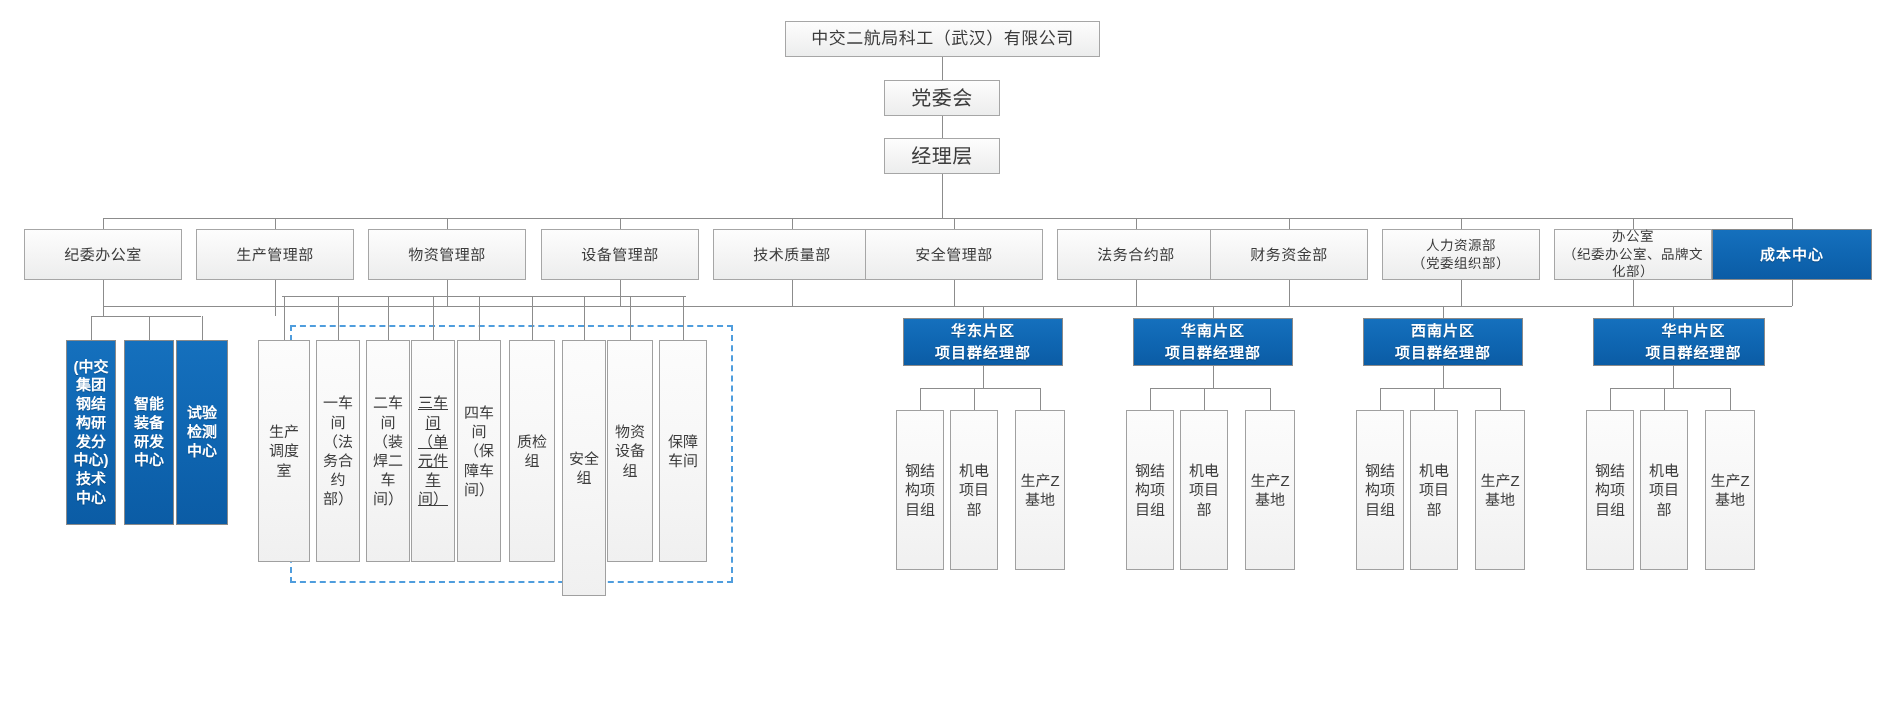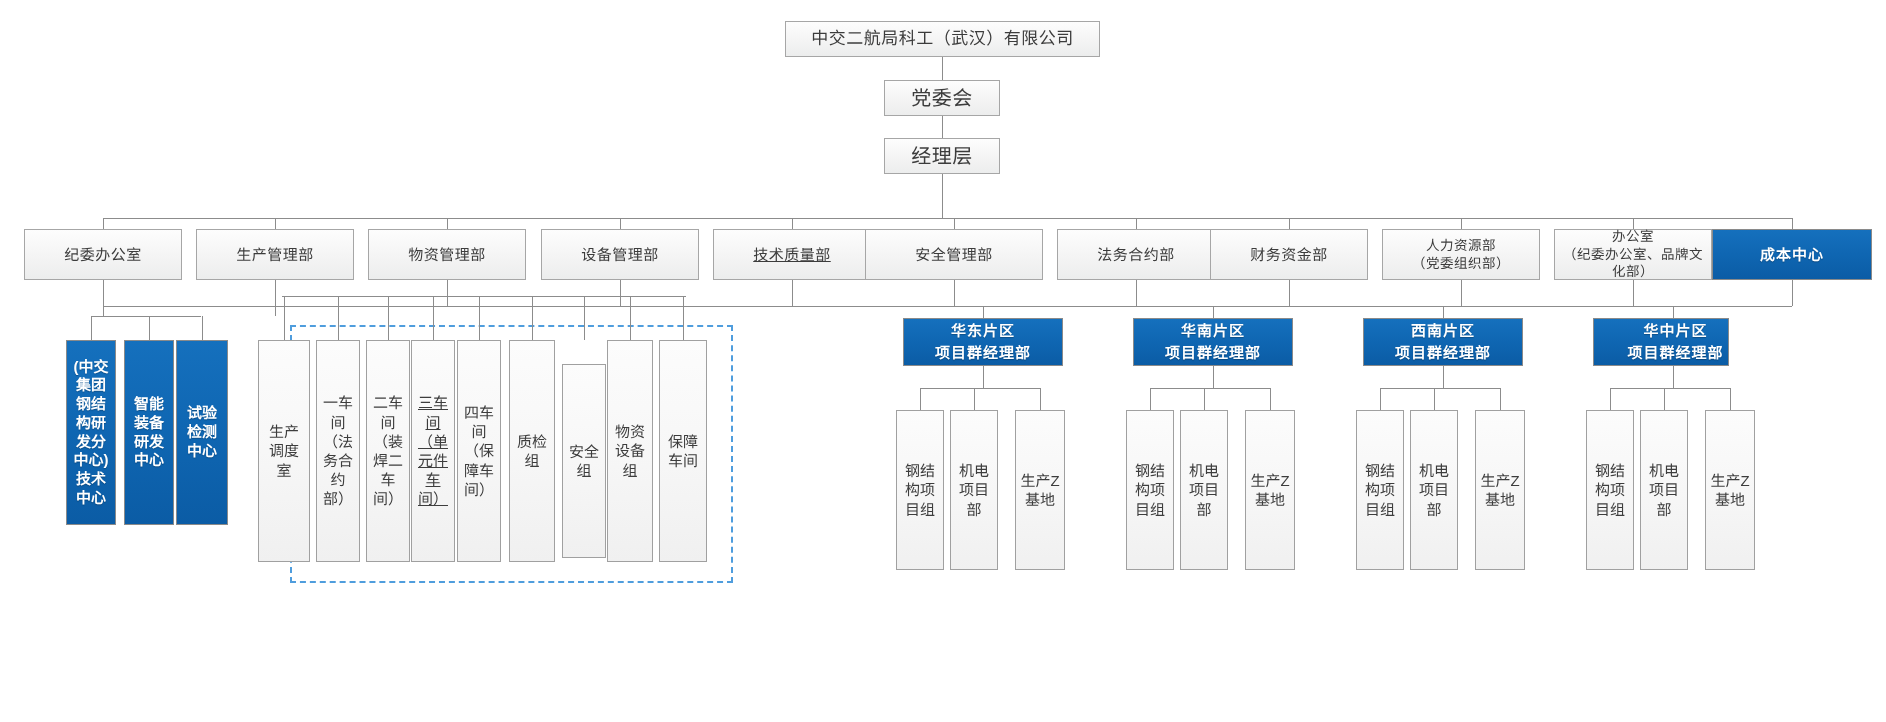--- a/index.html
+++ b/index.html
@@ -121,21 +121,21 @@
       <div class="node dept" style="left:368px;top:229px;width:158px;height:51px;">
         <span class="txt">物资管理部</span>
       </div>
       <div class="ln v" style="left:447px;top:218px;height:11px;"></div>
       <div class="ln v" style="left:447px;top:280px;height:26px;"></div>
       <div class="node dept" style="left:541px;top:229px;width:158px;height:51px;">
         <span class="txt">设备管理部</span>
       </div>
       <div class="ln v" style="left:620px;top:218px;height:11px;"></div>
       <div class="ln v" style="left:620px;top:280px;height:26px;"></div>
-      <div class="node dept" style="left:713px;top:229px;width:158px;height:51px;text-decoration:underline;">
+      <div class="node dept" style="left:713px;top:229px;width:158px;height:51px;">
         <span class="txt">技术质量部</span>
       </div>
       <div class="ln v" style="left:792px;top:218px;height:11px;"></div>
       <div class="ln v" style="left:792px;top:280px;height:26px;"></div>
       <div class="node dept" style="left:865px;top:229px;width:178px;height:51px;">
         <span class="txt">安全管理部</span>
       </div>
       <div class="ln v" style="left:954px;top:218px;height:11px;"></div>
       <div class="ln v" style="left:954px;top:280px;height:26px;"></div>
       <div class="node dept" style="left:1057px;top:229px;width:158px;height:51px;">
@@ -201,21 +201,21 @@
       </div>
       <div class="ln v" style="left:479px;top:296px;height:44px;"></div>
       <div class="node leaf" style="left:457px;top:340px;width:44px;height:222px;">
         <span class="txt">四车间（保障车间）</span>
       </div>
       <div class="ln v" style="left:532px;top:296px;height:44px;"></div>
       <div class="node leaf" style="left:509px;top:340px;width:46px;height:222px;">
         <span class="txt">质检组</span>
       </div>
       <div class="ln v" style="left:584px;top:296px;height:44px;"></div>
-      <div class="node leaf" style="left:562px;top:340px;width:44px;height:194px;margin-top:24px;">
+      <div class="node leaf" style="left:562px;top:340px;width:44px;height:256px;">
         <span class="txt">安全组</span>
       </div>
       <div class="ln v" style="left:630px;top:296px;height:44px;"></div>
       <div class="node leaf" style="left:607px;top:340px;width:46px;height:222px;">
         <span class="txt">物资设备组</span>
       </div>
       <div class="ln v" style="left:683px;top:296px;height:44px;"></div>
       <div class="node leaf" style="left:659px;top:340px;width:48px;height:222px;">
         <span class="txt">保障车间</span>
       </div>
@@ -269,21 +269,21 @@
       </div>
       <div class="ln v" style="left:1434px;top:388px;height:22px;"></div>
       <div class="node leaf" style="left:1410px;top:410px;width:48px;height:160px;">
         <span class="txt">机电项目部</span>
       </div>
       <div class="ln v" style="left:1500px;top:388px;height:22px;"></div>
       <div class="node leaf" style="left:1475px;top:410px;width:50px;height:160px;">
         <span class="txt">生产Z基地</span>
       </div>
       <div class="ln v" style="left:1673px;top:306px;height:12px;"></div>
-      <div class="node region blue" style="left:1593px;top:318px;width:136px;height:48px;padding-left:29px;">
+      <div class="node region blue" style="left:1593px;top:318px;width:172px;height:48px;padding-left:29px;">
         <span class="txt">华中片区<br>项目群经理部</span>
       </div>
       <div class="ln v" style="left:1673px;top:366px;height:22px;"></div>
       <div class="ln h" style="left:1610px;top:388px;width:120px;"></div>
       <div class="ln v" style="left:1610px;top:388px;height:22px;"></div>
       <div class="node leaf" style="left:1586px;top:410px;width:48px;height:160px;">
         <span class="txt">钢结构项目组</span>
       </div>
       <div class="ln v" style="left:1664px;top:388px;height:22px;"></div>
       <div class="node leaf" style="left:1640px;top:410px;width:48px;height:160px;">

